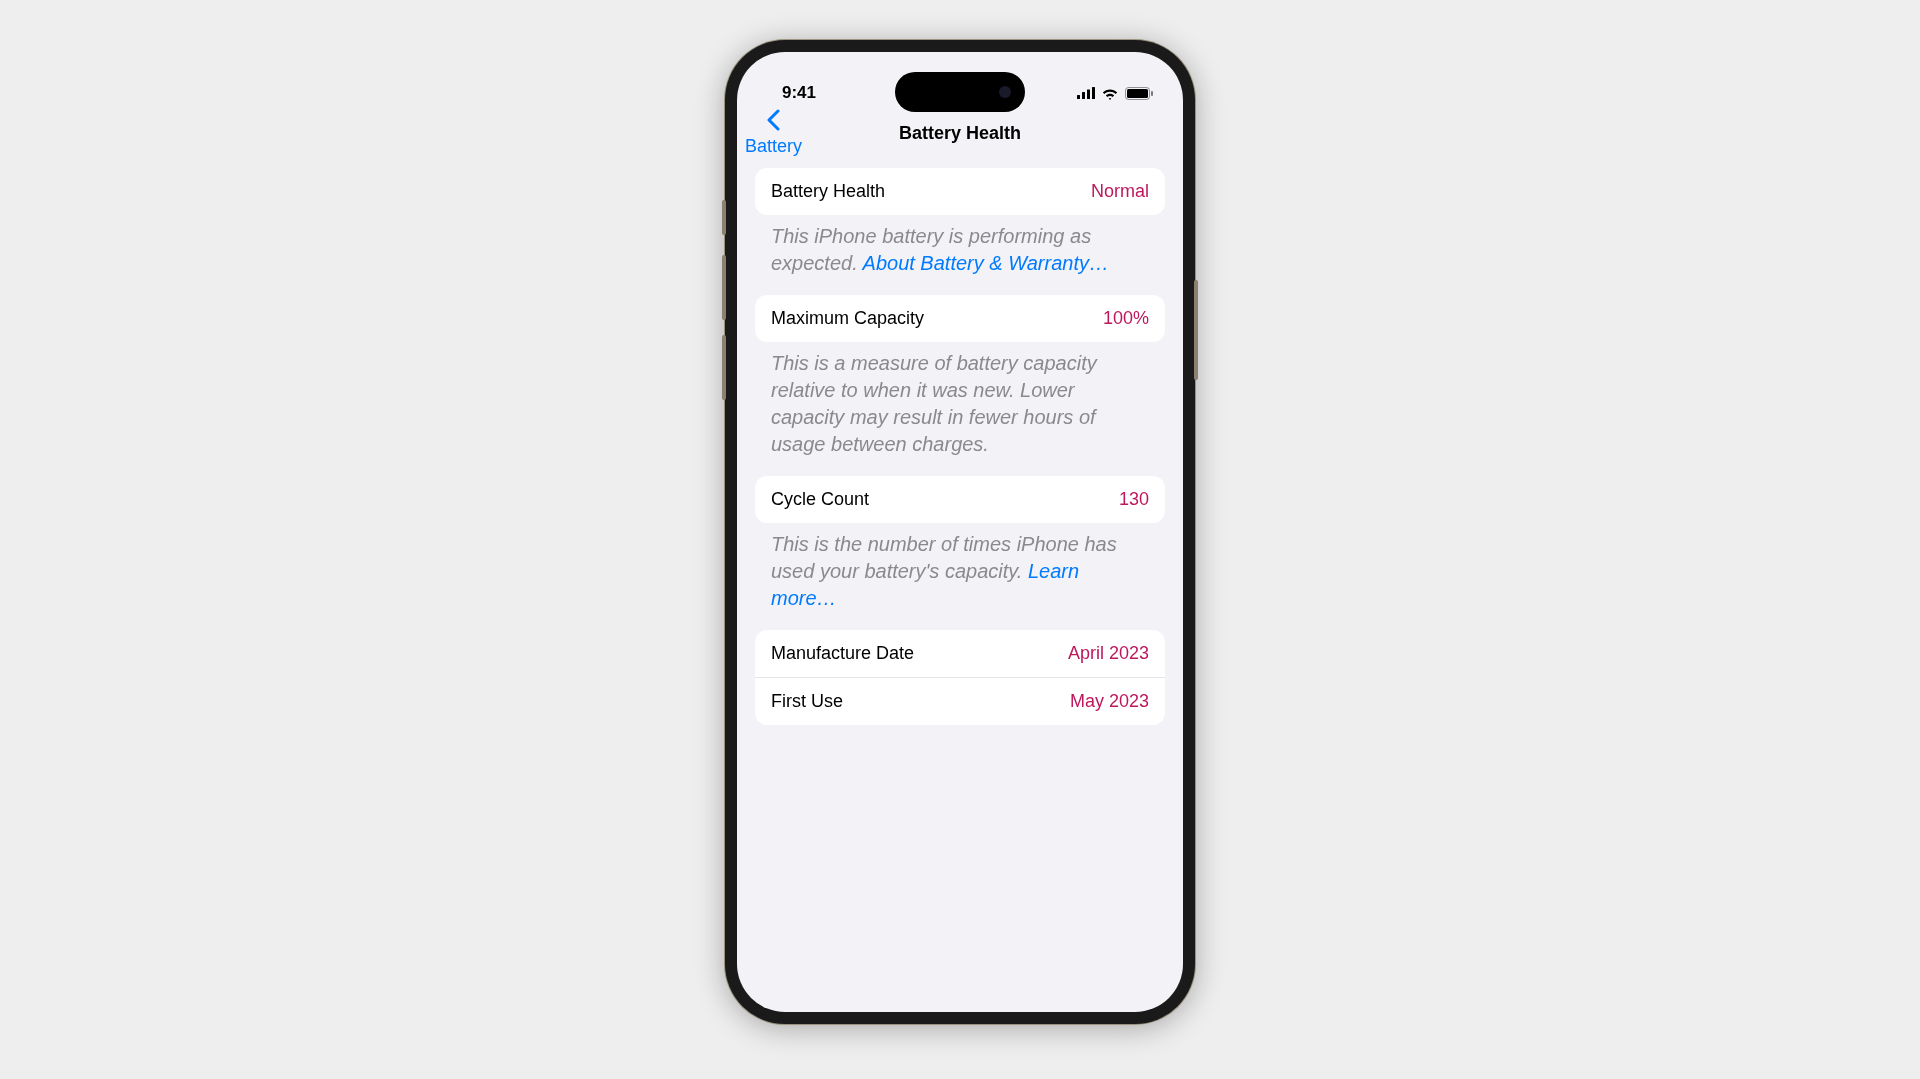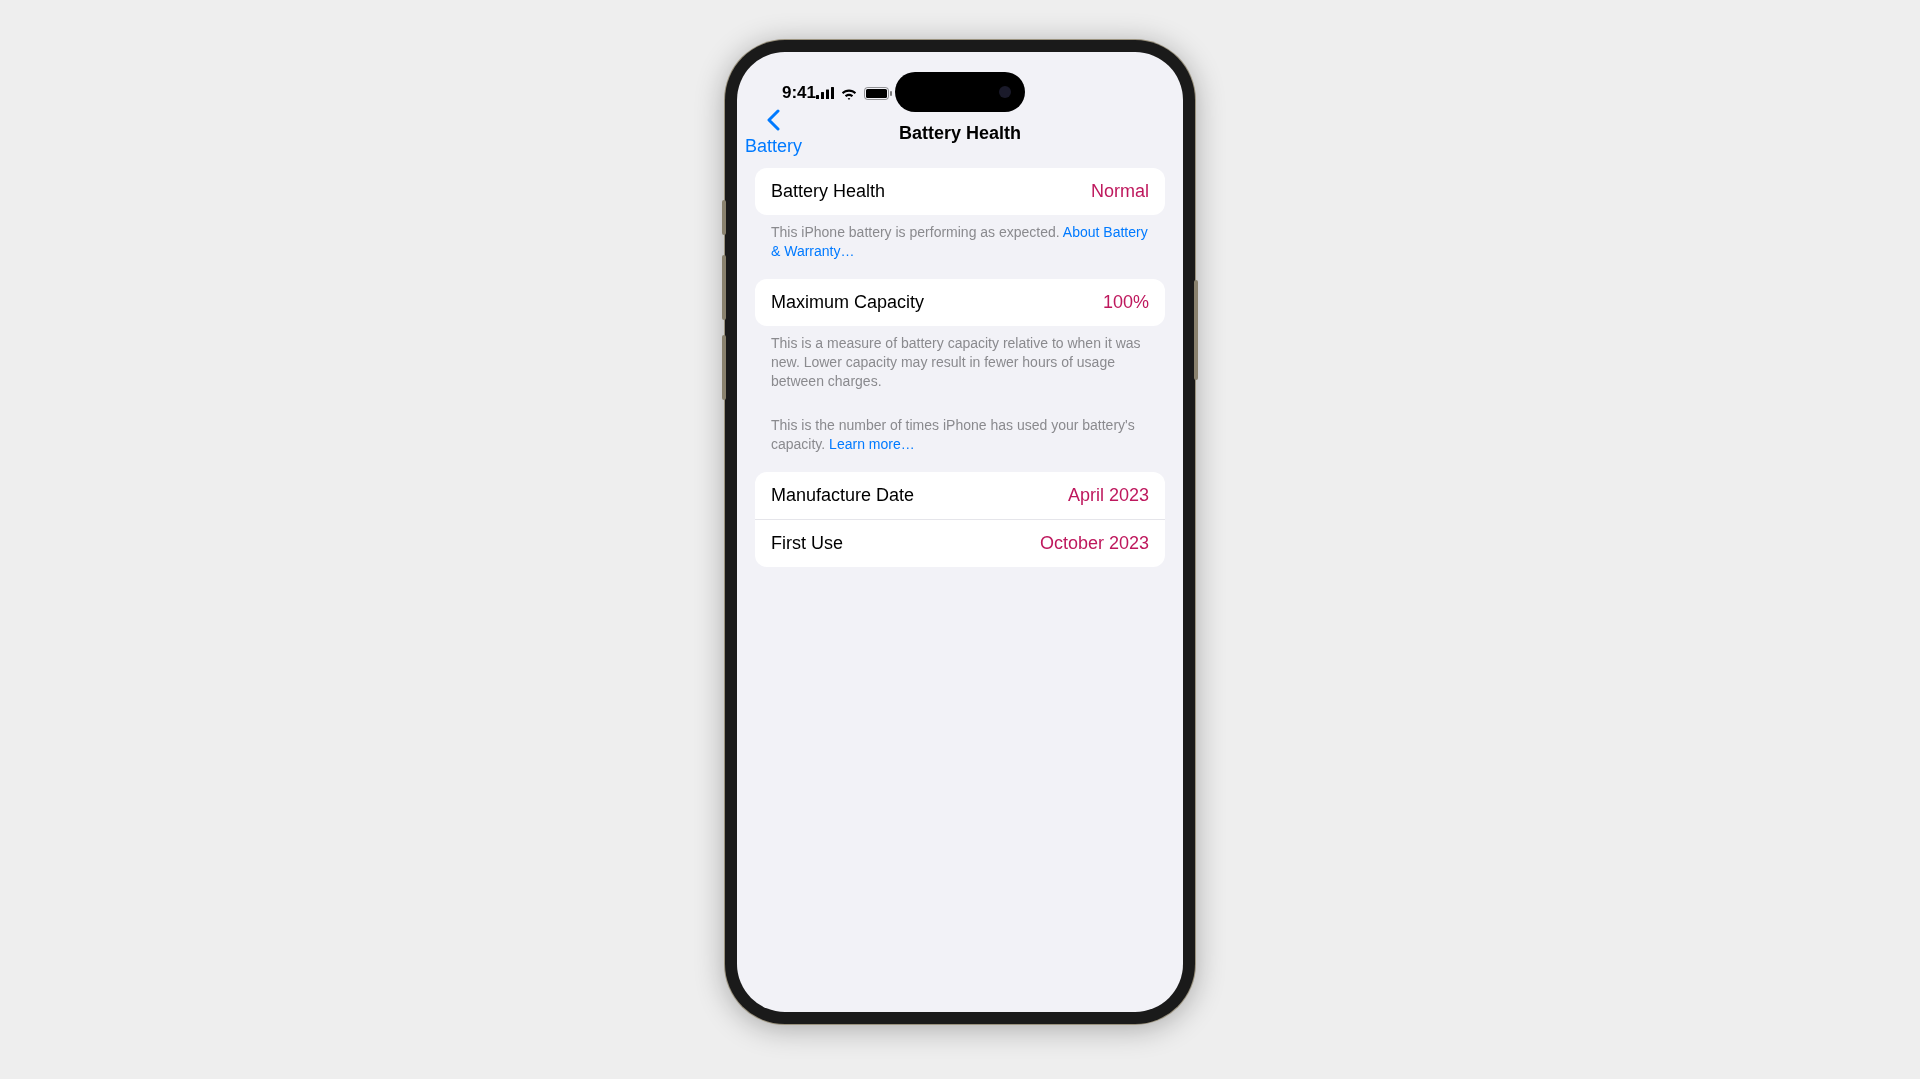--- a/index.html
+++ b/index.html
@@ -50,21 +50,21 @@
     right: 14px;
     top: 50%;
     transform: translateY(-50%);
     width: 12px;
     height: 12px;
     background: #1a1a2a;
     border-radius: 50%;
   }
   .status-bar {
     display: flex;
-    justify-content: flex-start;
+    justify-content: space-between;
     align-items: center;
     padding: 22px 30px 0 45px;
     height: 60px;
     font-weight: 600;
     font-size: 17px;
   }
   .status-right {
     display: flex;
     align-items: center;
     gap: 6px;
@@ -123,24 +123,25 @@
   }
   .row-label {
     font-size: 18px;
     color: #000;
   }
   .row-value {
     font-size: 18px;
     color: #be185d;
   }
   .footer-text {
-    font-size: 14px;
+    font-size: 20px;
     color: #8a8a8e;
     padding: 8px 16px 0 16px;
     line-height: 1.35;
+    font-style: italic;
   }
   .link {
     color: #007aff;
   }
   .side-button {
     position: absolute;
     background: #8a826e;
     border-radius: 2px;
   }
   .sb-left-1 { left: -3px; top: 160px; width: 4px; height: 35px; }
@@ -218,33 +219,39 @@
             <span class="row-label">Maximum Capacity</span>
             <span class="row-value">100%</span>
           </div>
         </div>
         <div class="footer-text">
           <span>This is a measure of battery capacity relative to when it was new. Lower capacity may result in fewer hours of usage between charges.</span>
         </div>
       </div>
 
       <div class="group">
+        <div class="card">
+          <div class="row">
+            <span class="row-label">Cycle Count</span>
+            <span class="row-value">130</span>
+          </div>
+        </div>
         <div class="footer-text">
           <span>This is the number of times iPhone has used your battery's capacity. </span><span class="link">Learn more…</span>
         </div>
       </div>
 
       <div class="group">
         <div class="card">
           <div class="row">
             <span class="row-label">Manufacture Date</span>
             <span class="row-value">April 2023</span>
           </div>
           <div class="row">
             <span class="row-label">First Use</span>
-            <span class="row-value">October 2023</span>
+            <span class="row-value">May 2023</span>
           </div>
         </div>
       </div>
 
     </div>
   </div>
 </div>
 
 </body></html>

